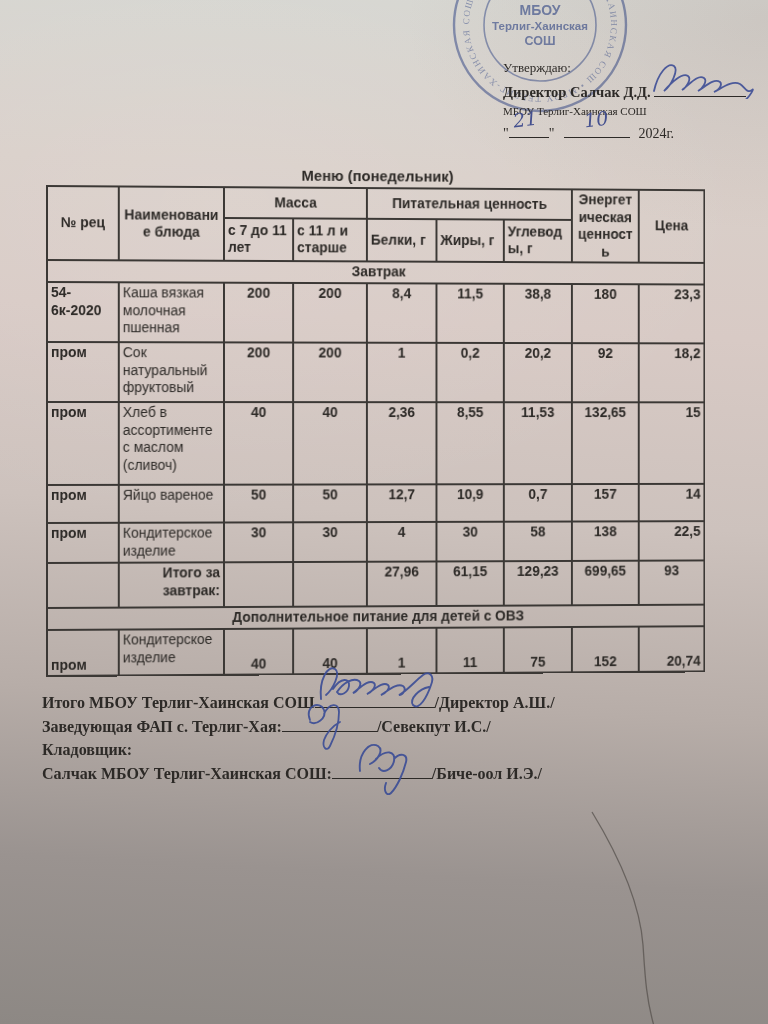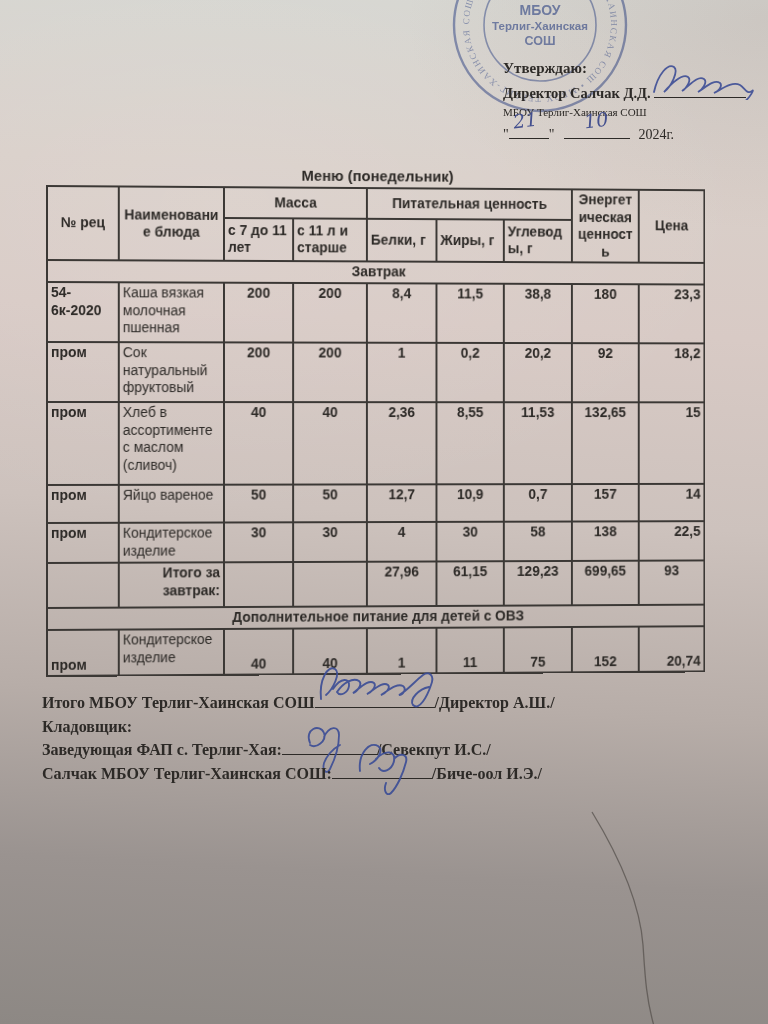--- a/index.html
+++ b/index.html
@@ -10,21 +10,21 @@
       radial-gradient(520px 300px at 100% 2%, rgba(140,105,100,0.14), transparent 70%),
       radial-gradient(900px 520px at 28% 20%, rgba(255,255,255,0.10), transparent 62%),
       linear-gradient(183deg,#d6d7d2 0%, #d9cfc9 18%, #d8cac5 32%, #cdc2bd 50%, #b7ada8 68%, #9a9390 84%, #8d8884 100%);
   }
   
   .stamp{position:absolute;left:430px;top:-85px;width:220px;height:220px;z-index:1;
          opacity:.92;mix-blend-mode:multiply;filter:blur(.4px);}
   
   .approval{position:absolute;left:503px;top:60px;width:240px;z-index:2;
             font-family:"Liberation Serif",serif;color:#2d2a27;}
-  .approval .lbl{font-weight:bold;font-size:15px;}
+  .approval .lbl{font-weight:normal;font-size:13px;}
   .approval .dir{font-weight:bold;font-size:14.5px;margin-top:7px;position:relative;white-space:nowrap;}
   .approval .school{font-size:11px;margin-top:4px;white-space:nowrap;}
   .approval .date{font-size:14px;margin-top:7px;white-space:nowrap;position:relative;}
   .blank{display:inline-block;border-bottom:1.6px solid #2d2a27;height:13px;vertical-align:baseline;position:relative;}
   .hand{font-family:"DejaVu Serif",serif;font-style:italic;color:#44508f;
         position:absolute;font-size:19px;transform:rotate(-7deg);top:-14px;left:8px;}
   .sig-svg{position:absolute;pointer-events:none;}
   
   .menu-area{position:absolute;left:46px;top:165px;width:670px;z-index:2;
              transform:perspective(1400px) rotateY(2.2deg);transform-origin:left center;}
@@ -217,29 +217,29 @@
     <div class="line">
       <span>Итого МБОУ Терлиг-Хаинская СОШ</span><span class="blank" style="width:120px;">
         <svg class="sig-svg" style="left:-2px;top:-35px;" width="140" height="52" viewBox="0 0 140 52">
           <path d="M8,40 C6,20 15,6 22,10 C28,14 20,30 13,36 M20,30 C28,18 37,19 36,27 C35,34 27,38 24,33
                    C30,24 40,18 46,22 C50,25 44,33 40,34 C48,28 56,20 61,24 C64,27 58,34 54,35
                    C62,30 70,22 75,26 C78,29 72,35 68,36 C76,31 84,24 90,27 C94,30 90,36 86,36
                    C94,32 102,22 110,16 C116,12 122,16 118,26 C114,38 106,52 100,46 C96,40 106,30 116,28" fill="none" stroke="#3d4e96" stroke-width="1.9" stroke-linecap="round" opacity="0.92"></path>
         </svg>
       </span><span>/Директор А.Ш./</span>
     </div>
-    <div class="line">Кладовщик:</div>
     <div class="line">
       <span>Заведующая ФАП с. Терлиг-Хая:</span><span class="blank" style="width:95px;">
         <svg class="sig-svg" style="left:14px;top:-22px;" width="64" height="58" viewBox="0 0 64 58">
           <path d="M14,24 C8,10 24,4 28,14 C31,22 20,30 14,26 M28,18 C33,7 43,6 43,16
                    C43,28 38,42 34,50 C31,56 26,52 28,44 C30,38 36,30 44,26" fill="none" stroke="#3d4e96" stroke-width="1.8" stroke-linecap="round" opacity="0.92"></path>
         </svg>
       </span><span>/Севекпут И.С./</span>
     </div>
+    <div class="line">Кладовщик:</div>
     <div class="line">
       <span>Салчак МБОУ Терлиг-Хаинская СОШ:</span><span class="blank" style="width:100px;">
         <svg class="sig-svg" style="left:18px;top:-28px;" width="80" height="58" viewBox="0 0 80 58">
           <path d="M10,34 C8,16 20,4 28,9 C34,13 28,23 20,27 M26,22 C36,12 46,14 44,24 C42,33 33,37 29,31
                    M44,22 C50,15 58,17 56,25 C53,37 47,50 41,56 C37,60 33,54 36,46" fill="none" stroke="#3d4e96" stroke-width="1.9" stroke-linecap="round" opacity="0.92"></path>
         </svg>
       </span><span>/Биче-оол И.Э./</span>
     </div>
   </div>
 

